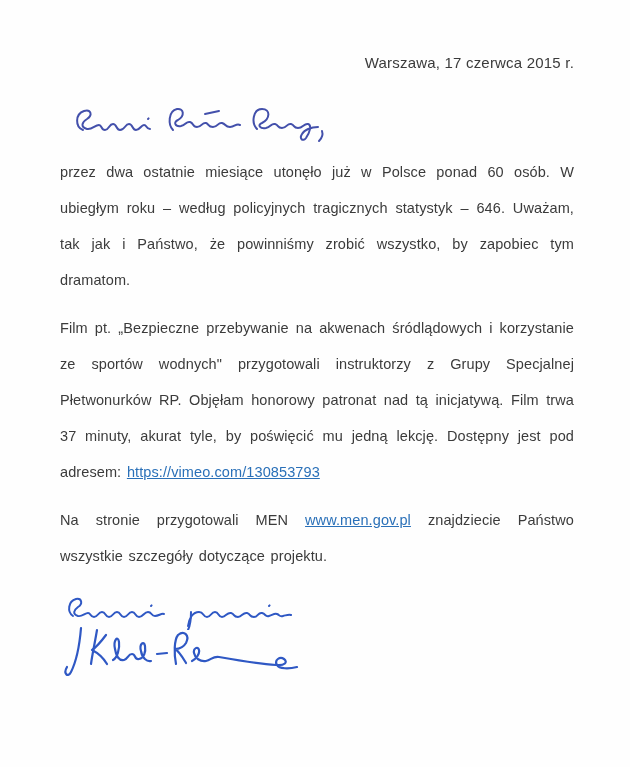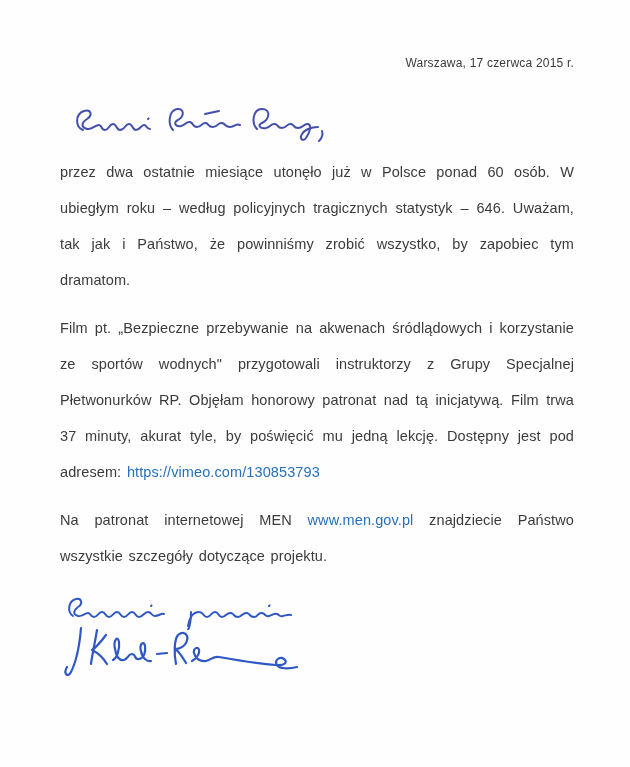--- a/index.html
+++ b/index.html
@@ -11,40 +11,41 @@
   }
   .page {
     box-sizing: border-box;
     width: 630px; height: 767px;
     background: var(--page-bg, #fefefe);
     padding: 52px 56px 0 60px;
     color: var(--text, #3b3b3b);
   }
   .date {
     text-align: right;
-    font-size: 12px;
+    font-size: 15px;
     line-height: 22px;
     margin-bottom: 22px;
     letter-spacing: 0.2px;
   }
   .hand { display: block; }
   .hand svg { display: block; }
   .ink-greeting { color: var(--greeting-ink, #4350ab); margin: 0 0 6px 10px; }
   .ink-closing  { color: var(--signature-ink, #2f58c4); margin: 2px 0 0 2px; }
   .ink-signature{ color: var(--signature-ink, #2f58c4); margin: -10px 0 0 0; }
   .body-text p {
     font-size: 14.5px;
     line-height: 36px;
     margin: 0 0 12px 0;
     text-align: justify;
     word-spacing: 1.5px;
     letter-spacing: 0.1px;
   }
   a.doc-link {
     color: var(--link-blue, #2a70b8);
+    text-decoration: underline;
     cursor: pointer;
   }
 </style>
 </head>
 <body>
 
 <div class="page">
 
   <div class="date">Warszawa, 17 czerwca 2015 r.</div>
 
@@ -55,21 +56,21 @@
       <path d="M102,34 C97,29 97,15 106,13 C113,12 114,20 107,24 C102,26 104,31 110,30 C115,29 115,25 119,26 C123,27 121,31 126,31 C131,31 131,26 135,27 C138,28 137,31 142,31 C147,31 147,26 151,27 C155,28 154,31 159,31 C164,31 165,27 169,29"></path>
       <path d="M134,18 L148,15"></path>
       <path d="M186,33 C180,27 182,13 191,13 C200,13 199,23 191,27 C186,29 189,33 195,32 C200,31 200,27 204,28 C208,29 206,32 211,32 C216,32 216,27 220,28 C224,29 222,32 227,32 C232,32 233,27 237,28 C241,29 239,36 235,42 C232,46 228,43 231,38 C233,34 240,31 247,31"></path>
       <path d="M251,35 C252,38 251,42 248,45"></path>
     </svg>
   </div>
 
   <div class="body-text">
     <p>przez dwa ostatnie miesiące utonęło już w Polsce ponad 60 osób. W ubiegłym roku – według policyjnych tragicznych statystyk – 646. Uważam, tak jak i Państwo, że powinniśmy zrobić wszystko, by zapobiec tym dramatom.</p>
     <p><span>Film pt. „Bezpieczne przebywanie na akwenach śródlądowych i korzystanie ze sportów wodnych" przygotowali instruktorzy z Grupy Specjalnej Płetwonurków RP. Objęłam honorowy patronat nad tą inicjatywą. Film trwa 37 minuty, akurat tyle, by poświęcić mu jedną lekcję. Dostępny jest pod adresem: </span><a class="doc-link">https://vimeo.com/130853793</a></p>
-    <p><span>Na patronat internetowej MEN </span><a class="doc-link">www.men.gov.pl</a><span> znajdziecie Państwo wszystkie szczegóły dotyczące projektu.</span></p>
+    <p><span>Na stronie przygotowali MEN </span><a class="doc-link">www.men.gov.pl</a><span> znajdziecie Państwo wszystkie szczegóły dotyczące projektu.</span></p>
   </div>
 
   <div class="hand ink-closing" role="img" aria-label="Serdecznie pozdrawiam">
     <svg width="252" height="44" viewBox="0 0 250 44" fill="none" stroke="currentColor" stroke-width="2" stroke-linecap="round" stroke-linejoin="round">
       <path d="M10,30 C4,26 5,15 13,13 C19,12 20,18 15,21 C11,24 9,28 15,30 C19,31 22,27 25,27 C28,27 27,31 31,31 C35,31 35,26 39,26 C43,26 42,31 46,31 C50,31 50,26 54,26 C58,26 57,31 61,31 C65,31 65,26 69,26 C73,26 72,31 76,31 C80,31 81,26 85,26 C89,26 88,30 92,30 C96,30 98,27 101,28"></path>
       <path d="M88,20 l0.6,-0.6"></path>
       <path d="M128,26 C128,32 127,40 125,44"></path>
       <path d="M125,40 C126,32 130,26 136,26 C141,26 140,31 144,31 C148,31 148,26 152,26 C156,26 155,31 159,31 C163,31 164,26 168,27 C172,28 170,31 175,31 C179,31 180,26 184,27 C188,28 186,31 191,31 C195,31 195,26 199,27 C203,28 202,31 206,30 C210,29 211,27 214,28 C217,29 216,31 220,30 C224,29 226,28 228,29"></path>
       <path d="M206,20 l0.6,-0.6"></path>
     </svg>

